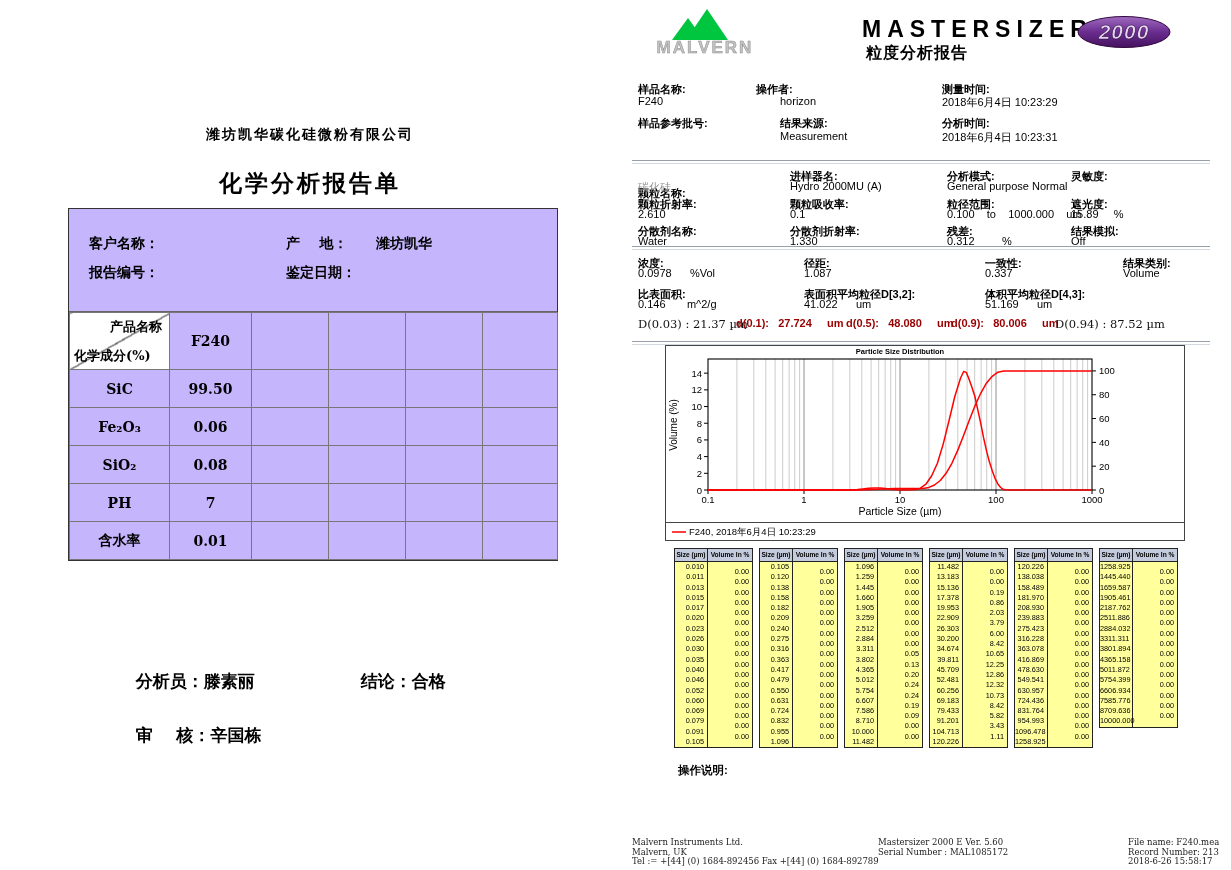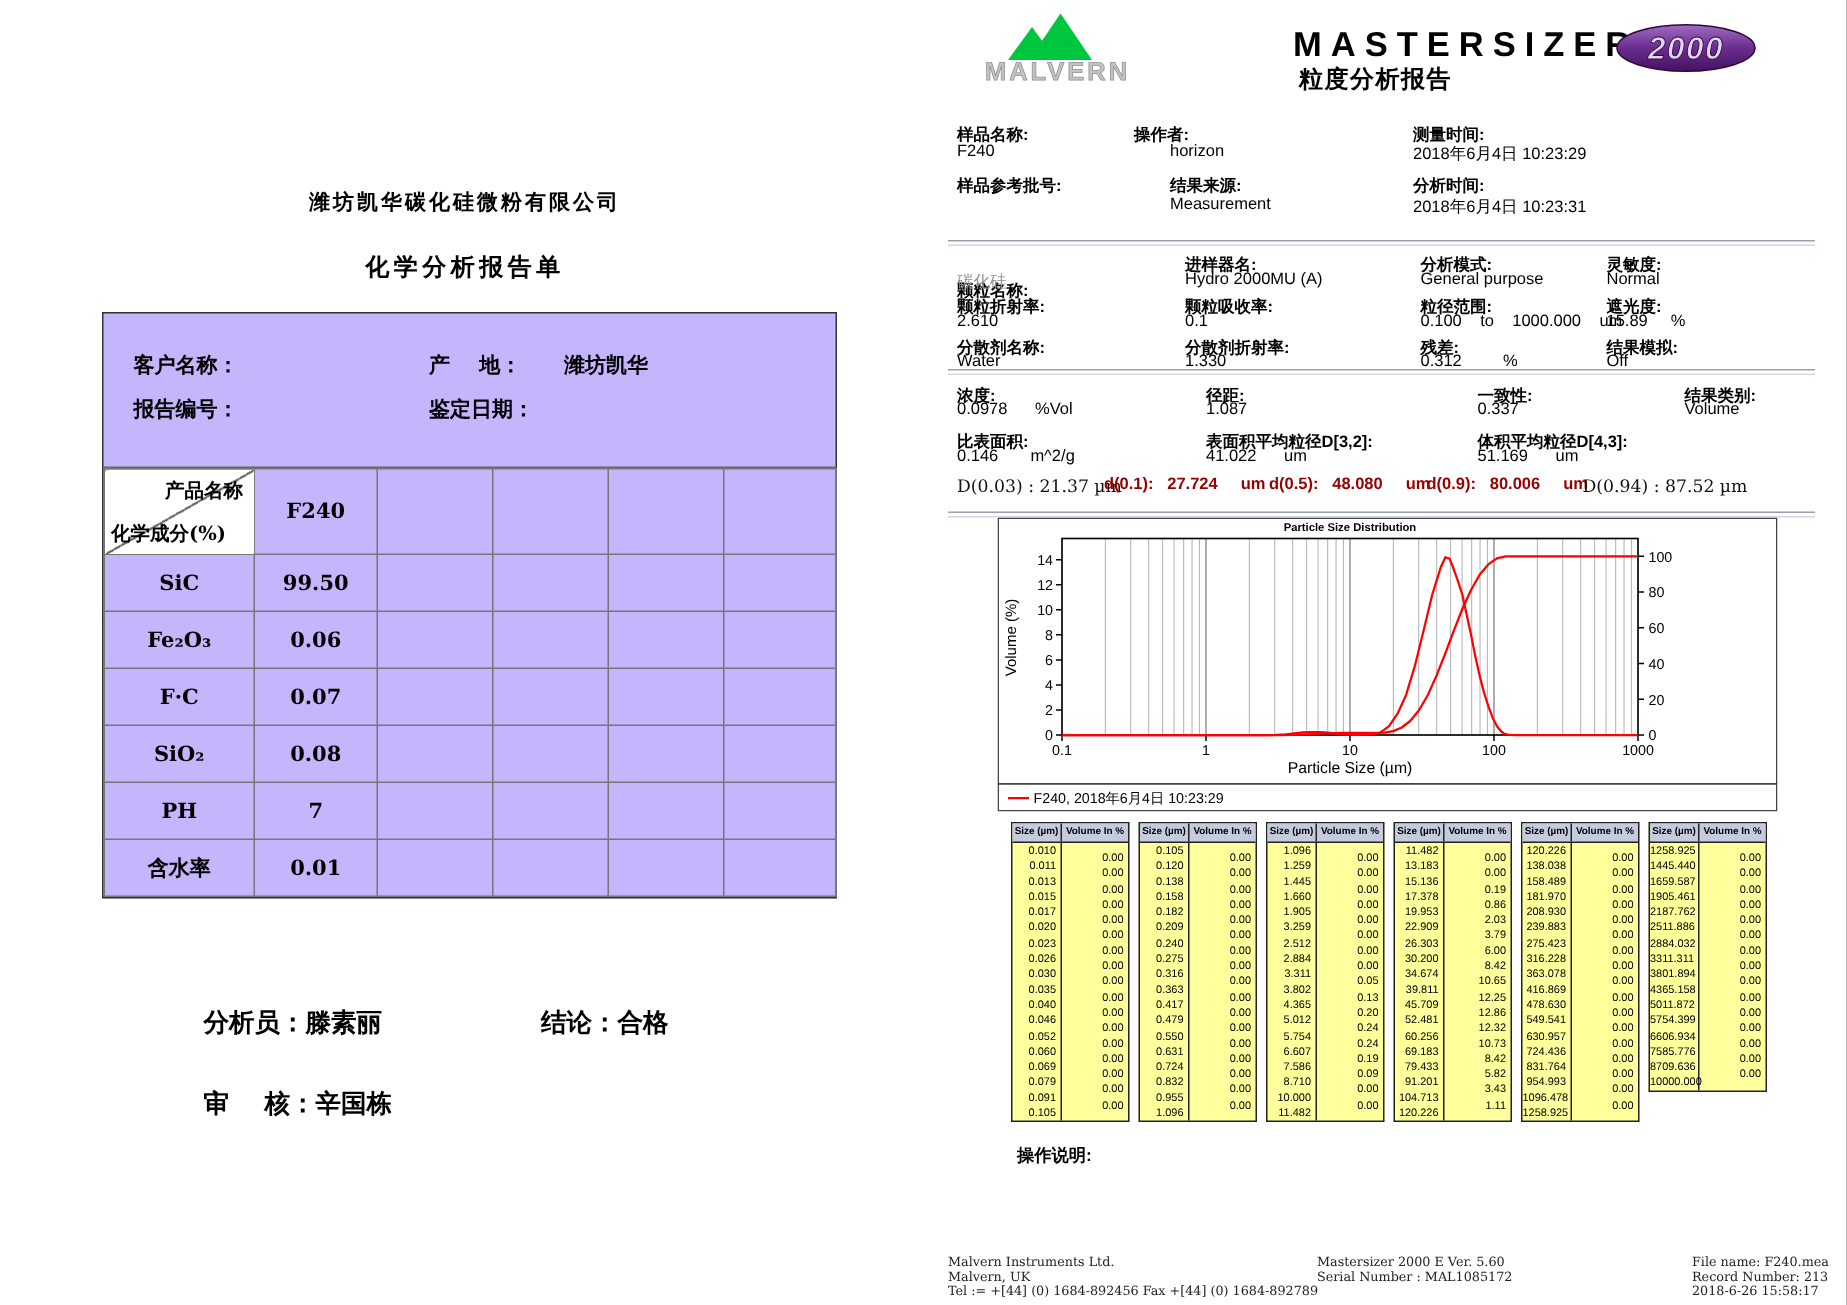--- a/index.html
+++ b/index.html
@@ -2,21 +2,21 @@
 <html><head>
 <meta charset="utf-8">
 <style>
   html,body{margin:0;padding:0;background:#888;}
   .canvas{position:relative;width:1231px;height:870px;background:#ffffff;overflow:hidden;
           font-family:"Liberation Sans","DejaVu Sans",sans-serif;color:#000;}
   
   .lp-company{position:absolute;left:60px;top:126px;width:500px;text-align:center;
               font-family:"DejaVu Serif",serif;font-weight:bold;font-size:14px;letter-spacing:2px;}
   .lp-doctitle{position:absolute;left:60px;top:168px;width:500px;text-align:center;
-               font-family:"DejaVu Serif",serif;font-weight:bold;font-size:16px;letter-spacing:3px;}
+               font-family:"DejaVu Serif",serif;font-weight:bold;font-size:23px;letter-spacing:3px;}
   .lp-table{position:absolute;left:68px;top:208px;width:488px;border:1px solid #333;background:#c4b5fd;}
   .lp-info{position:relative;height:102px;border-bottom:1px solid #666;
            font-family:"DejaVu Serif",serif;font-weight:bold;font-size:14px;}
   .lp-info span{position:absolute;white-space:pre;}
   .lp-grid{border-collapse:collapse;table-layout:fixed;width:488px;
            font-family:"DejaVu Serif",serif;font-weight:bold;font-size:14px;}
   .lp-grid td{border:1px solid #777;text-align:center;vertical-align:middle;padding:0;}
   .lp-grid tr.hrow td{height:56px;}
   .lp-grid tr.drow td{height:37px;}
   td.corner{position:relative;
@@ -95,28 +95,20 @@
             <td>SiC</td>
             <td>99.50</td>
             <td></td>
             <td></td>
             <td></td>
             <td></td>
           </tr>
       <tr class="drow">
             <td>Fe₂O₃</td>
             <td>0.06</td>
-            <td></td>
-            <td></td>
-            <td></td>
-            <td></td>
-          </tr>
-      <tr class="drow">
-            <td>F·C</td>
-            <td>0.07</td>
             <td></td>
             <td></td>
             <td></td>
             <td></td>
           </tr>
       <tr class="drow">
             <td>SiO₂</td>
             <td>0.08</td>
             <td></td>
             <td></td>
@@ -573,21 +565,21 @@
     <div class="ifv" style="left: 790px; top: 208px;">0.1</div>
     <div class="ifl" style="left: 790px; top: 224px;">分散剂折射率:</div>
     <div class="ifv" style="left: 790px; top: 235px;">1.330</div>
     <div class="ifl" style="left: 947px; top: 169px;">分析模式:</div>
     <div class="ifv" style="left: 947px; top: 180px;">General purpose</div>
     <div class="ifl" style="left: 947px; top: 197px;">粒径范围:</div>
     <div class="ifv" style="left: 947px; top: 208px;">0.100    to    1000.000    um</div>
     <div class="ifl" style="left: 947px; top: 224px;">残差:</div>
     <div class="ifv" style="left: 947px; top: 235px;">0.312         %</div>
     <div class="ifl" style="left: 1071px; top: 169px;">灵敏度:</div>
-    <div class="ifv" style="left: 1071px; top: 180px;">Normal</div>
+    <div class="ifv" style="left: 1012px; top: 180px; padding-left: 20px;">Normal</div>
     <div class="ifl" style="left: 1071px; top: 197px;">遮光度:</div>
     <div class="ifv" style="left: 1071px; top: 208px;">15.89     %</div>
     <div class="ifl" style="left: 1071px; top: 224px;">结果模拟:</div>
     <div class="ifv" style="left: 1071px; top: 235px;">Off</div>
     <div class="ifl" style="left: 638px; top: 256px;">浓度:</div>
     <div class="ifv" style="left: 638px; top: 267px;">0.0978      %Vol</div>
     <div class="ifl" style="left: 638px; top: 287px;">比表面积:</div>
     <div class="ifv" style="left: 638px; top: 298px;">0.146       m^2/g</div>
     <div class="ifl" style="left: 804px; top: 256px;">径距:</div>
     <div class="ifv" style="left: 804px; top: 267px;">1.087</div>

